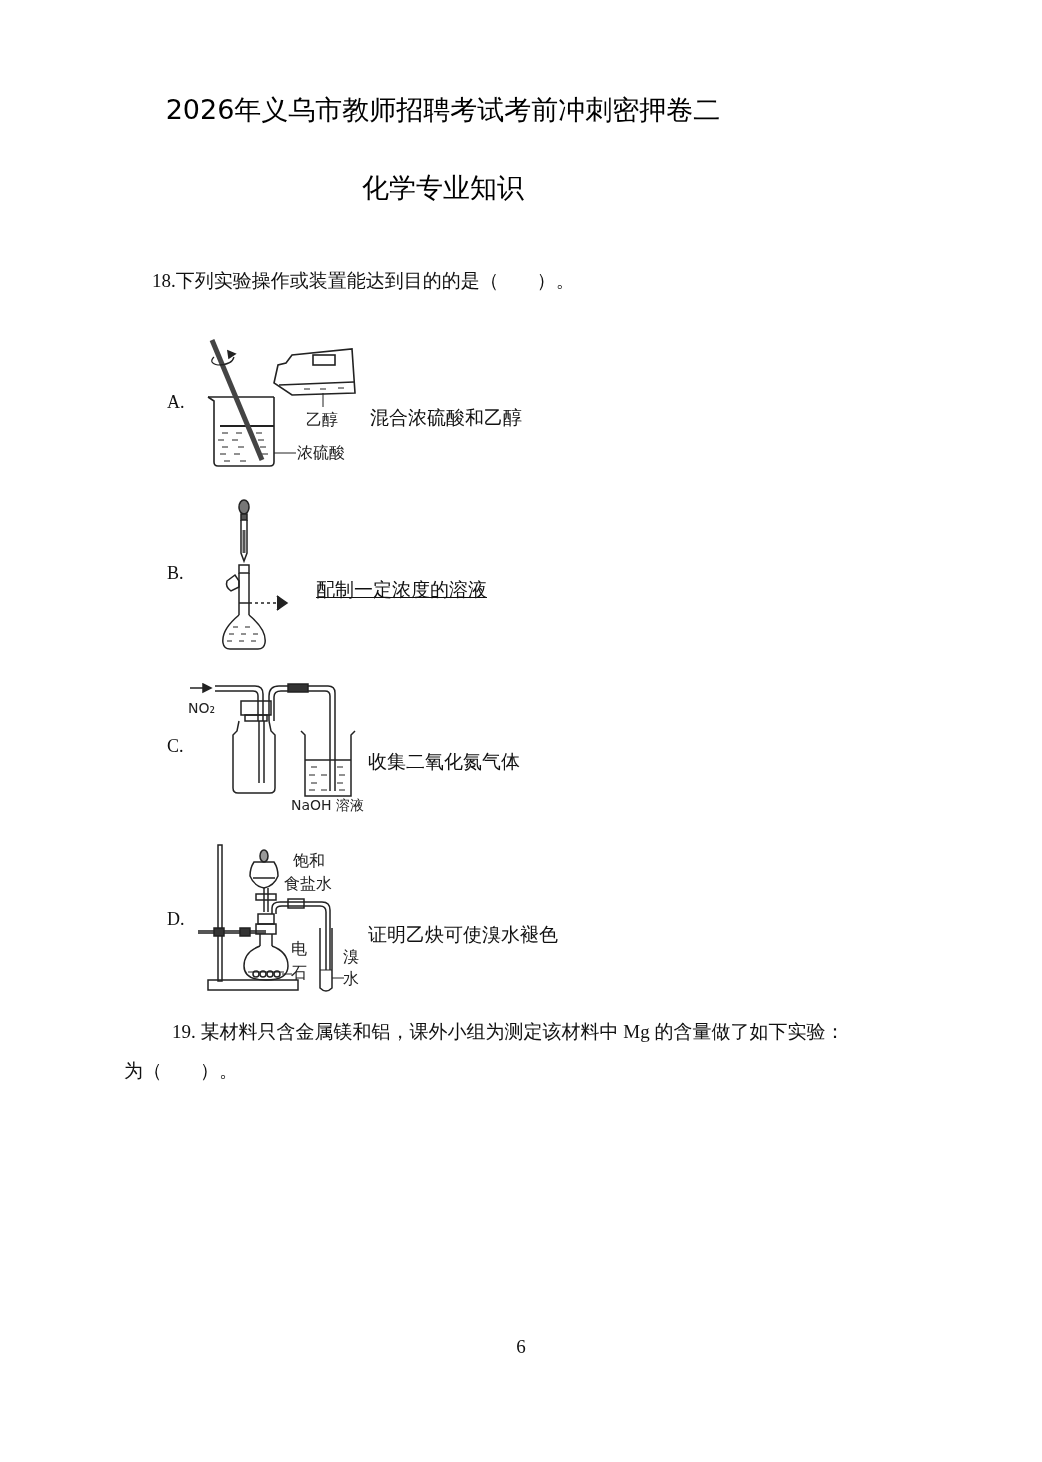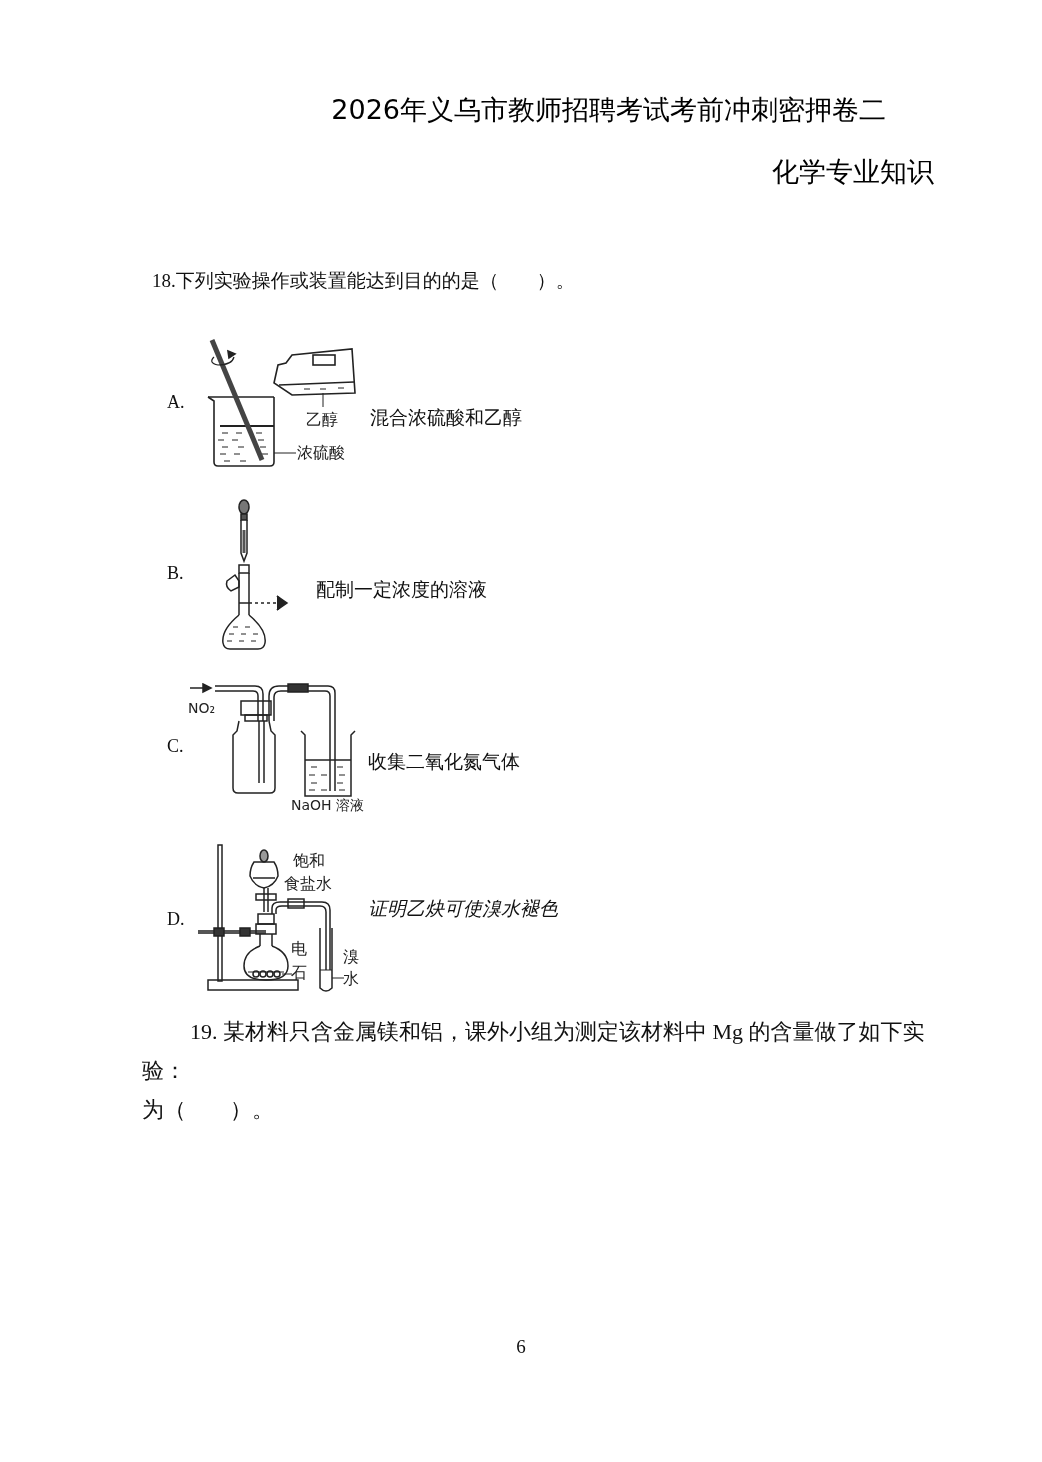--- a/index.html
+++ b/index.html
@@ -1,26 +1,26 @@
 <!DOCTYPE html>
 <html><head>
 <meta charset="utf-8">
 <style>
   html, body { margin:0; padding:0; background:#ffffff; }
   body { width:1042px; height:1462px; position:relative; overflow:hidden; color:#111; }
   .sans { font-family: "DejaVu Sans", "Liberation Sans", sans-serif; }
   .serif { font-family: "Liberation Serif", "DejaVu Serif", serif; }
-  .title { position:absolute; left:0; width:886px; text-align:right; font-size:27px; color:#000; }
+  .title { position:absolute; left:0; width:886px; text-align:center; font-size:27px; color:#000; }
   #title1 { top:92px; }
-  #title2 { top:154px;padding-left:48px; }
+  #title2 { top:170px; }
   .q18 { position:absolute; left:152px; top:268px; font-size:19px; }
   .opt-letter { position:absolute; font-size:18px; }
   .opt-desc { position:absolute; font-size:19px;margin-top:16px; }
   .fig { position:absolute; }
-  .q19 { position:absolute; left:142px; top:1012px; width:790px; font-size:22px; line-height:39px; }
+  .q19 { position:absolute; left:124px; top:1012px; width:790px; font-size:19px; line-height:39px; }
   .q19 p { margin:0; }
   .indent { text-indent:48px; }
   .pagenum { position:absolute; left:0; width:1042px; top:1336px; text-align:center; font-size:19px; }
   svg text { font-family: "DejaVu Sans", sans-serif; }
 </style>
 </head>
 <body>
 
 <div id="title1" class="title sans">2026年义乌市教师招聘考试考前冲刺密押卷二</div>
 <div id="title2" class="title sans">化学专业知识</div>
@@ -97,21 +97,21 @@
       <line x1="12" y1="146" x2="17" y2="146"></line>
         <line x1="24" y1="146" x2="29" y2="146"></line>
         <line x1="36" y1="146" x2="41" y2="146"></line>
     </g>
 
     <line x1="34" y1="108" x2="62" y2="108" stroke-dasharray="3 3"></line>
     <path d="M62 101 Q72 108 62 115"></path>
     <path d="M62 101 L72 108 L62 115" fill="#222"></path>
   </g>
 </svg>
-<div class="opt-desc serif" style="left:316px; top:561px;">配制一定浓度的溶液</div>
+<div class="opt-desc serif" style="left:316px; top:561px;text-decoration:underline;">配制一定浓度的溶液</div>
 
 <div class="opt-letter serif" style="left:167px; top:736px;">C.</div>
 <svg class="fig" style="left:185px; top:683px;" width="200" height="135" viewBox="0 0 200 135">
   <g stroke="#222" fill="none" stroke-width="1.5">
 
     <line x1="5" y1="5" x2="22" y2="5"></line>
     <path d="M18 1 L26 5 L18 9 Z" fill="#222"></path>
 
     <path d="M30 3 L70 3 Q78 3 78 11 L78 38"></path>
     <path d="M30 8 L68 8 Q73 8 73 13 L73 38"></path>
@@ -186,20 +186,20 @@
     <line x1="124" y1="128" x2="136" y2="128" stroke-width="1"></line>
     <line x1="136" y1="136" x2="148" y2="136" stroke-width="1"></line>
   </g>
   <text x="97" y="24" font-size="16" fill="#222">饱和</text>
   <text x="88" y="47" font-size="16" fill="#222">食盐水</text>
   <text x="95" y="112" font-size="16" fill="#222">电</text>
   <text x="95" y="136" font-size="16" fill="#222">石</text>
   <text x="147" y="120" font-size="16" fill="#222">溴</text>
   <text x="147" y="142" font-size="16" fill="#222">水</text>
 </svg>
-<div class="opt-desc serif" style="left:368px; top:880px;font-style:italic;">证明乙炔可使溴水褪色</div>
+<div class="opt-desc serif" style="left:368px; top:906px;">证明乙炔可使溴水褪色</div>
 
 <div class="q19 serif">
   <p class="indent">19.  某材料只含金属镁和铝，课外小组为测定该材料中 Mg 的含量做了如下实验：</p>
   <p>为（　　）。</p>
 </div>
 
 <div class="pagenum serif">6</div>
 
 </body></html>

